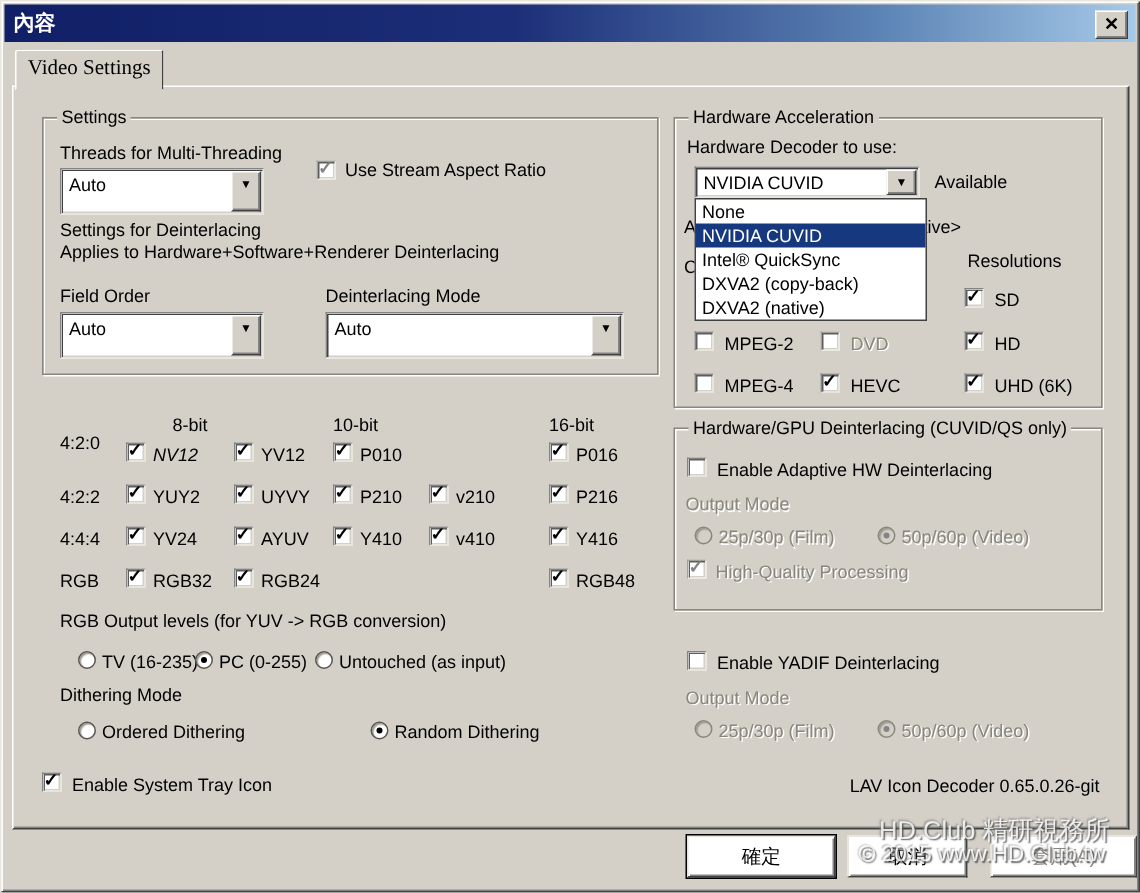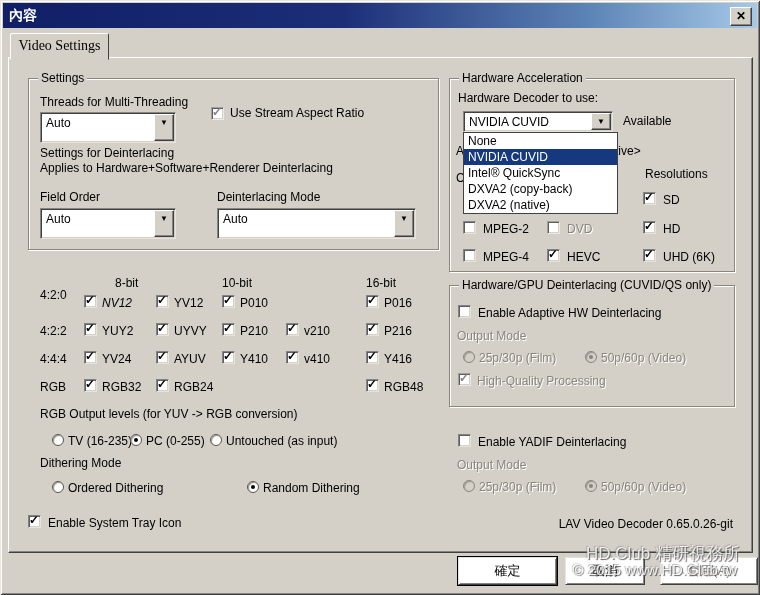--- a/index.html
+++ b/index.html
@@ -253,21 +253,21 @@
   <span class="lbl dis-t" style="left:477px;top:374px;">High-Quality Processing</span>
 
   <span class="cbx" style="left:458px;top:434px;"></span>
   <span class="lbl" style="left:478px;top:435px;">Enable YADIF Deinterlacing</span>
   <span class="lbl dis-t" style="left:457px;top:458px;">Output Mode</span>
   <span class="rdo dis" style="left:463px;top:480px;"></span>
   <span class="lbl dis-t" style="left:479px;top:480px;">25p/30p (Film)</span>
   <span class="rdo dis sel" style="left:585px;top:480px;"></span>
   <span class="lbl dis-t" style="left:601px;top:480px;">50p/60p (Video)</span>
 
-  <span class="version">LAV Video Decoder 0.65.0.26-git</span>
+  <span class="version">LAV Icon Decoder 0.65.0.26-git</span>
   <button class="pbtn default" style="left:458px;width:99px;">確定</button>
   <button class="pbtn" style="left:565px;width:80px;">取消</button>
   <button class="pbtn dis" style="left:660px;width:98px;">套用(A)</button>
 
   <span class="wmark" style="right:20px;top:542px;font-size:17px;">HD.Club 精研視務所</span>
   <span class="wmark" style="right:23px;top:561px;font-size:15px;">© 2015  www.HD.Club.tw</span>
 
 </div>
 
 </body></html>

